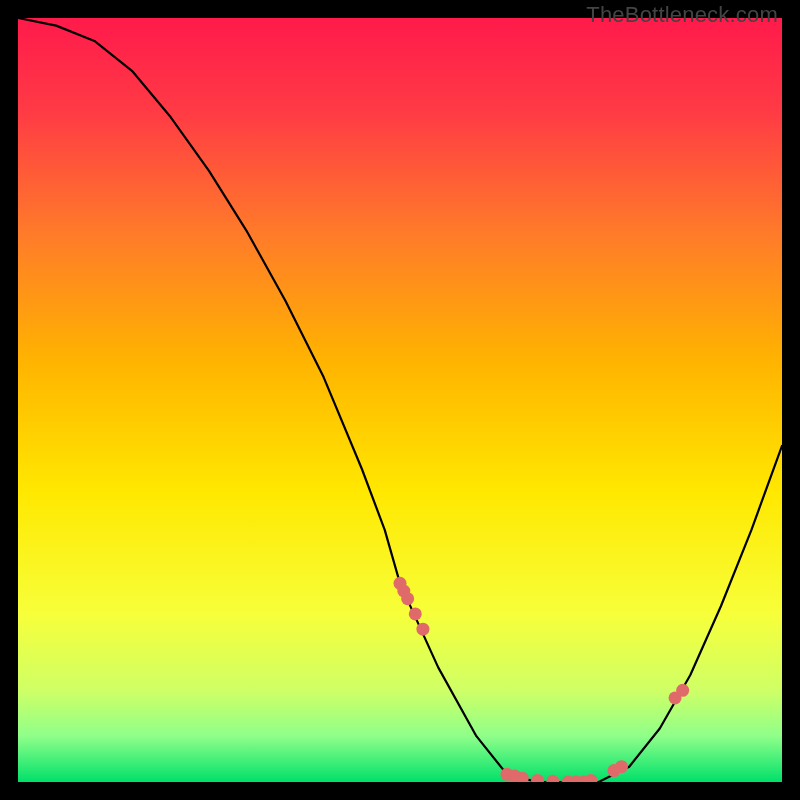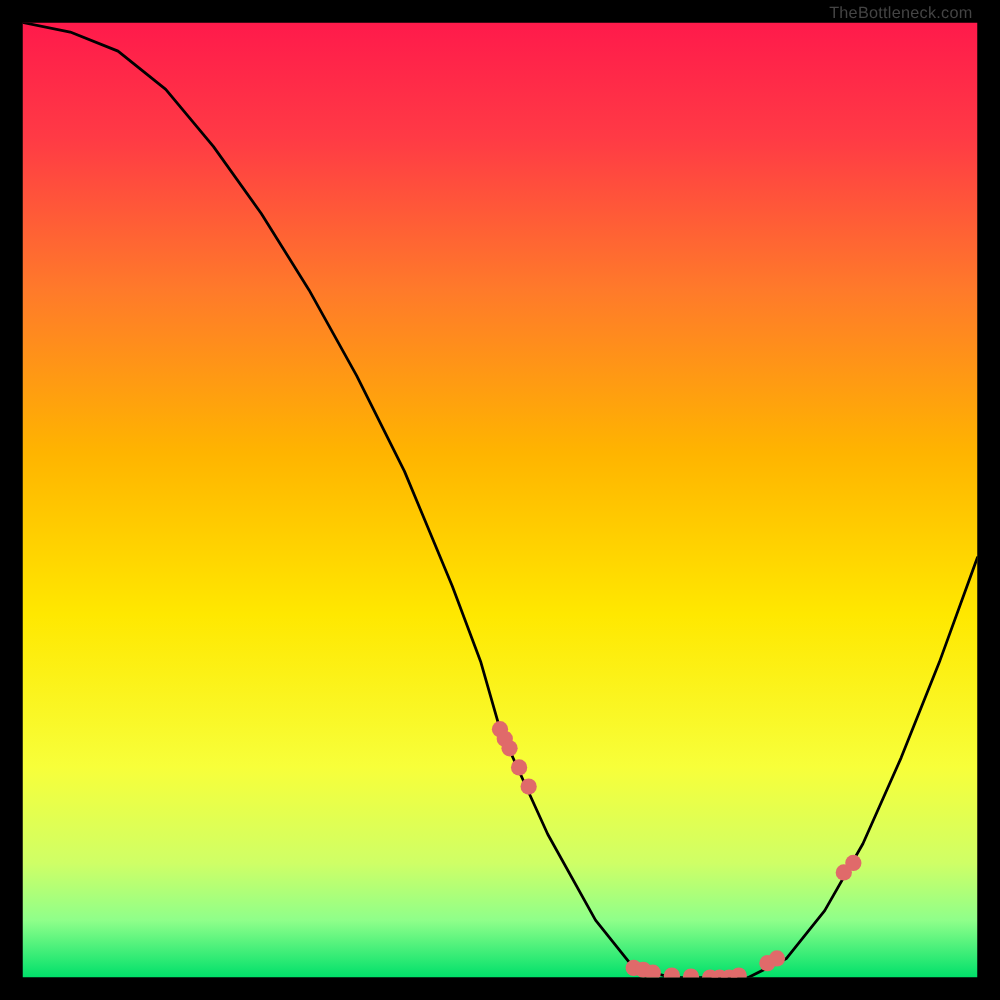--- a/index.html
+++ b/index.html
@@ -24,21 +24,21 @@
     left: 0;
     top: 0;
     width: 764px;
     height: 764px;
   }
   .watermark {
     position: absolute;
     top: 2px;
     right: 22px;
     color: #444;
-    font-size: 13px;
+    font-size: 22px;
     font-weight: 500;
     letter-spacing: 0.2px;
     user-select: none;
   }
 </style>
 </head>
 <body>
 
 <div class="frame">
   <svg class="plot" viewBox="0 0 764 764">

